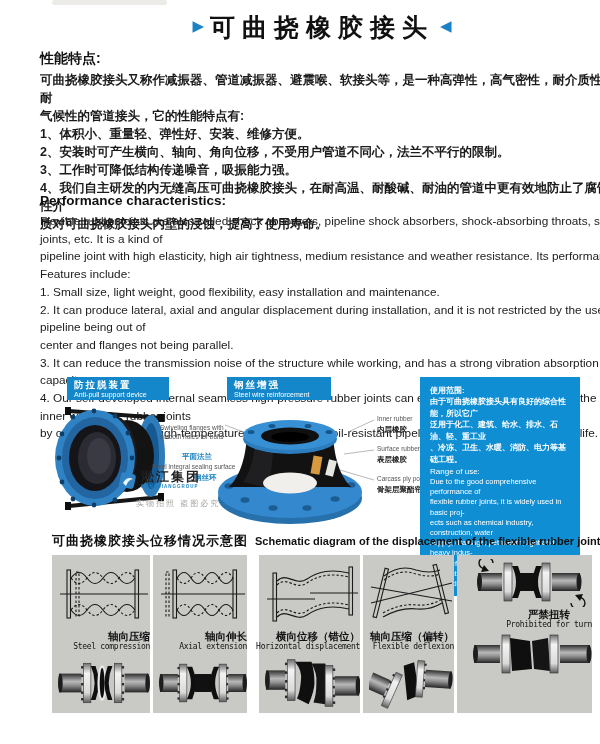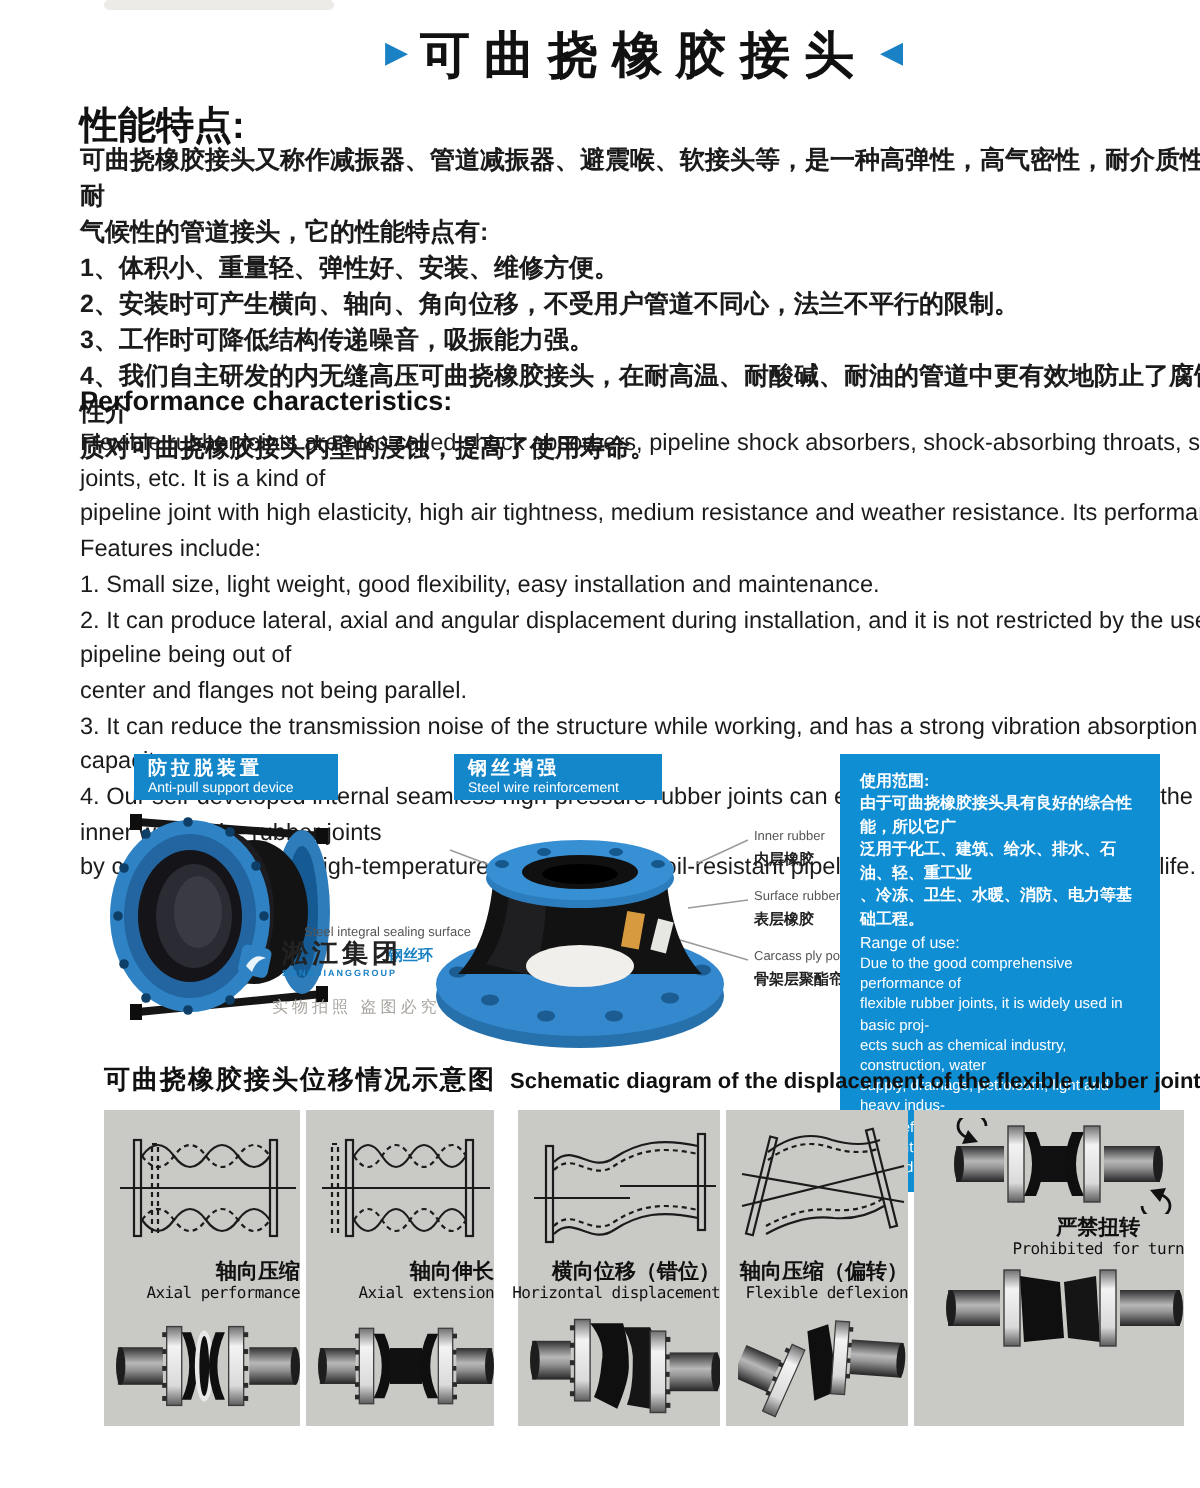--- a/index.html
+++ b/index.html
@@ -3,21 +3,21 @@
 <meta charset="utf-8">
 <style>
   html,body{margin:0;padding:0;background:#fff;}
   .page{position:relative;width:600px;height:744px;background:#ffffff;overflow:hidden;
         font-family:"Liberation Sans",sans-serif;color:#1c1c1c;margin-left:22px;}
   .smudge{position:absolute;left:30px;top:0;width:115px;height:5px;background:#ecebe7;border-radius:3px;}
   .title-row{position:absolute;top:11px;left:0;width:600px;text-align:center;}
   .title-zh{font-size:25px;font-weight:bold;letter-spacing:7px;color:#111;vertical-align:middle;}
   .tri{font-size:15px;color:#1a82c4;vertical-align:middle;position:relative;top:-2px;margin:0 6px;}
   .subtitle{position:absolute;top:41px;left:0;width:600px;text-align:center;font-size:12.5px;font-weight:bold;color:#111;}
-  .zh-heading{position:absolute;left:18px;top:50px;font-size:19px;font-weight:bold;color:#111;}
+  .zh-heading{position:absolute;left:18px;top:50px;font-size:14px;font-weight:bold;color:#111;}
   .lines{white-space:pre-line;}
   .zh-body{position:absolute;left:18px;top:71px;width:576px;font-size:12.5px;font-weight:600;line-height:18px;color:#1b1b1b;}
   .en-heading{position:absolute;left:18px;top:193px;font-size:13.5px;font-weight:bold;color:#111;}
   .en-body{position:absolute;left:18px;top:213px;width:580px;font-size:11.8px;line-height:17.7px;color:#1b1b1b;}
 
   
   .products{position:absolute;left:0;top:368px;width:600px;height:168px;}
   .plabel{position:absolute;top:9px;height:23px;background:#1487cb;color:#fff;padding:2px 7px 0 7px;box-sizing:border-box;}
   .plabel-zh{font-size:9.5px;font-weight:bold;letter-spacing:2px;line-height:11px;}
   .plabel-en{font-size:7px;line-height:9px;}
@@ -169,20 +169,25 @@
       <g fill="#16578c">
         <ellipse cx="36" cy="18" rx="3.5" ry="2"></ellipse>
           <ellipse cx="57" cy="12" rx="3.5" ry="2"></ellipse>
         <ellipse cx="93" cy="12" rx="3.5" ry="2"></ellipse>
           <ellipse cx="114" cy="18" rx="3.5" ry="2"></ellipse>
       </g>
       <ellipse cx="75" cy="22" rx="29" ry="8.5" fill="#101010"></ellipse>
       <ellipse cx="75" cy="23" rx="19" ry="5" fill="#000"></ellipse>
     </svg>
 
+    <div class="ann lines" style="left:138px;top:46px;width:90px;">
+      <div class="lines" style="white-space:pre-line;">Swiveling flanges with
+smooth holes for bolts</div>
+      <div class="zh" style="margin-left:22px;">平面法兰</div>
+    </div>
     <div class="ann" style="left:130px;top:94px;width:100px;">
       <div>Steel integral sealing surface</div>
       <div class="zh" style="margin-left:42px;">钢丝环</div>
     </div>
     <div class="ann black" style="left:355px;top:46px;">
       <div>Inner rubber</div>
       <div class="zh">内层橡胶</div>
     </div>
     <div class="ann black" style="left:355px;top:76px;">
       <div>Surface rubber</div>
@@ -232,21 +237,21 @@
           <rect x="9" y="11" width="3.5" height="48"></rect>
           <rect x="18" y="13" width="3" height="44" stroke-dasharray="2.5,2"></rect>
           <rect x="77" y="11" width="3.5" height="48"></rect>
           <path d="M13,19 q8,-11 16,0 t16,0 t16,0 t16,0"></path>
           <path d="M13,19 q8,11 16,0 t16,0 t16,0 t16,0" stroke-dasharray="2.5,2"></path>
           <path d="M13,51 q8,-11 16,0 t16,0 t16,0 t16,0" stroke-dasharray="2.5,2"></path>
           <path d="M13,51 q8,11 16,0 t16,0 t16,0 t16,0"></path>
         </g>
       </svg>
       <div class="pzh">轴向压缩</div>
-      <div class="pen">Axial performance</div>
+      <div class="pen">Steel compression</div>
       <svg class="pphoto" width="92" height="52" viewBox="0 0 98 52">
         <rect x="1" y="16" width="24" height="20" fill="url(#pipeG)"></rect>
           <ellipse cx="2.5" cy="26" rx="2.5" ry="10" fill="#1d1d1d"></ellipse>
         <rect x="27" y="5" width="8" height="42" fill="url(#flangeG)" stroke="#3c3c3c" stroke-width="0.7"></rect>
         <g fill="#2b2b2b">
             <rect x="24.6" y="8" width="2.4" height="2.6"></rect>
             <rect x="24.6" y="17" width="2.4" height="2.6"></rect>
             <rect x="24.6" y="26" width="2.4" height="2.6"></rect>
             <rect x="24.6" y="35" width="2.4" height="2.6"></rect>
             <rect x="24.6" y="42" width="2.4" height="2.6"></rect>

